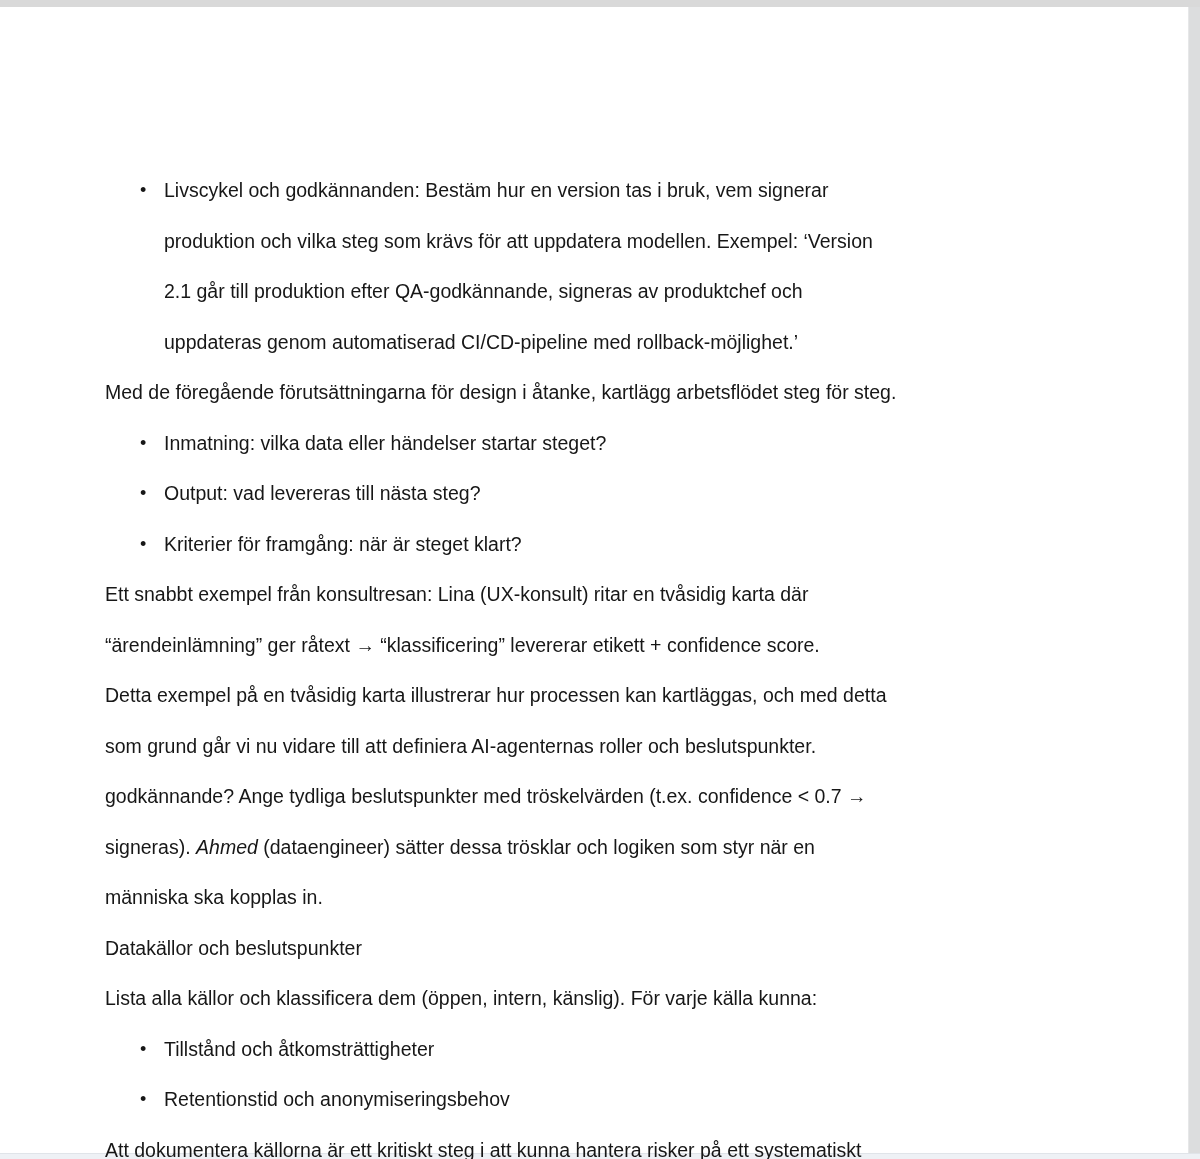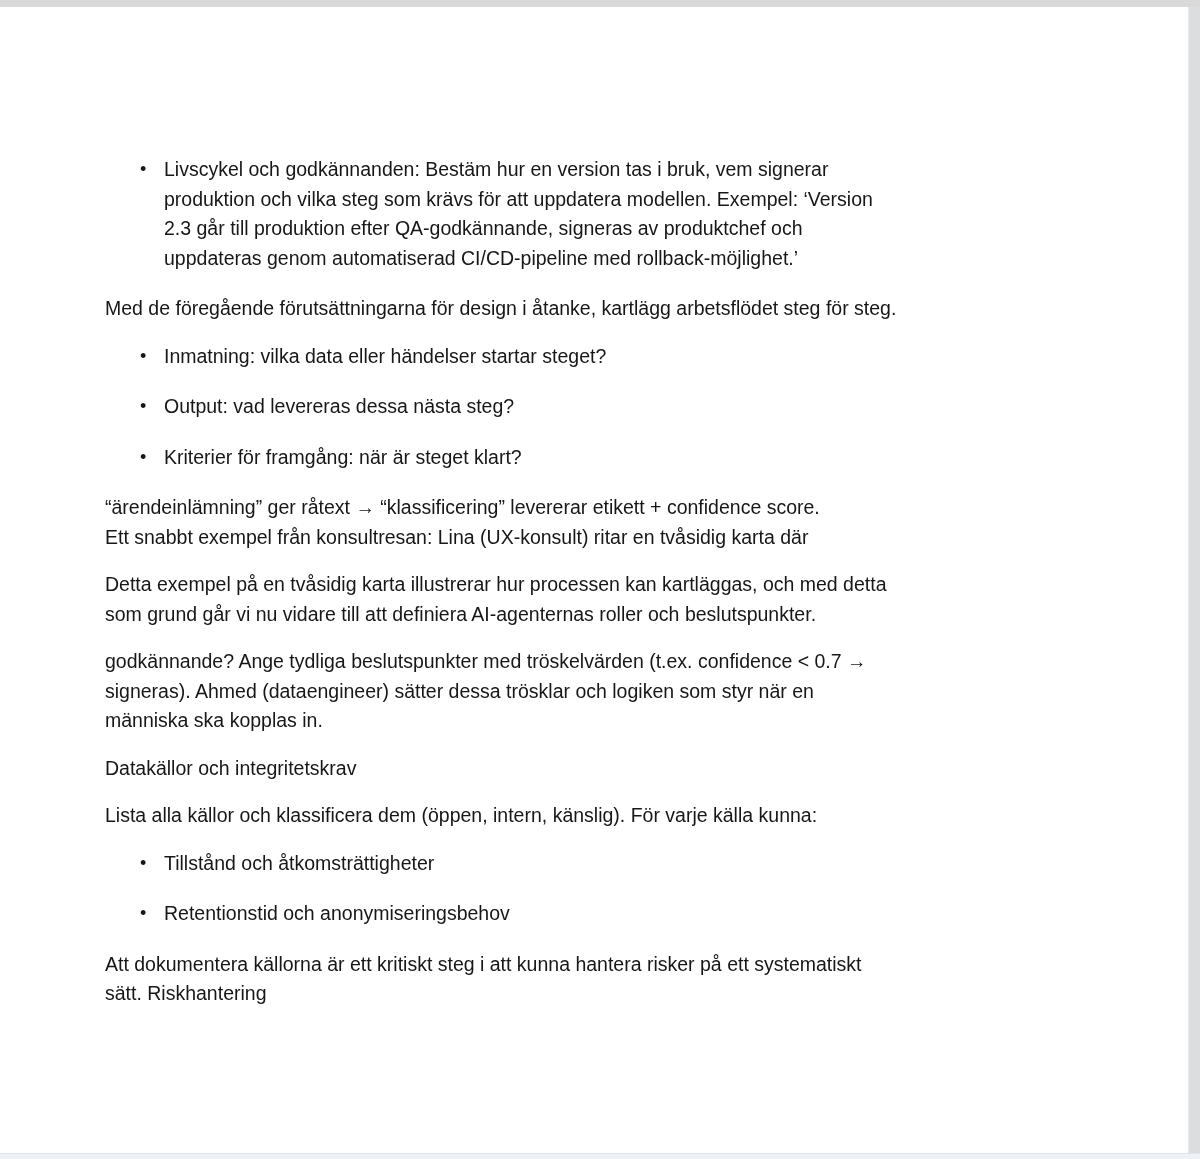--- a/index.html
+++ b/index.html
@@ -33,78 +33,78 @@
     font-size:19.5px;
     line-height:29.5px;
     color:#171717;
   }
   .block.para   { margin-bottom:18px; }
   .block.bullet { margin-bottom:21px; margin-left:59px; position:relative; }
   .bullet .marker {
     position:absolute; left:-24px; top:0;
     font-size:18px;
   }
-  .line { white-space:pre; }
-  .it { }
+  .line { white-space:pre;margin-top:21px; }
+  .it { font-style:italic; }
 </style>
 </head>
 <body>
 
 <div class="top-bar"></div>
 <div class="scrollbar-track"></div>
 <div class="bottom-strip"></div>
 
 <div class="doc">
 
   <div class="block bullet">
     <span class="marker">•</span>
     <div class="line">Livscykel och godkännanden: Bestäm hur en version tas i bruk, vem signerar</div>
     <div class="line">produktion och vilka steg som krävs för att uppdatera modellen. Exempel: ‘Version</div>
-    <div class="line">2.3 går till produktion efter QA-godkännande, signeras av produktchef och</div>
+    <div class="line">2.1 går till produktion efter QA-godkännande, signeras av produktchef och</div>
     <div class="line">uppdateras genom automatiserad CI/CD-pipeline med rollback-möjlighet.’</div>
   </div>
 
   <div class="block para">
     <div class="line">Med de föregående förutsättningarna för design i åtanke, kartlägg arbetsflödet steg för steg.</div>
   </div>
 
 
   <div class="block bullet">
     <span class="marker">•</span>
     <div class="line">Inmatning: vilka data eller händelser startar steget?</div>
   </div>
 
   <div class="block bullet">
     <span class="marker">•</span>
-    <div class="line">Output: vad levereras dessa nästa steg?</div>
+    <div class="line">Output: vad levereras till nästa steg?</div>
   </div>
 
   <div class="block bullet">
     <span class="marker">•</span>
     <div class="line">Kriterier för framgång: när är steget klart?</div>
   </div>
 
   <div class="block para">
+    <div class="line">Ett snabbt exempel från konsultresan: Lina (UX-konsult) ritar en tvåsidig karta där</div>
     <div class="line">“ärendeinlämning” ger råtext → “klassificering” levererar etikett + confidence score.</div>
-    <div class="line">Ett snabbt exempel från konsultresan: Lina (UX-konsult) ritar en tvåsidig karta där</div>
   </div>
 
   <div class="block para">
     <div class="line">Detta exempel på en tvåsidig karta illustrerar hur processen kan kartläggas, och med detta</div>
     <div class="line">som grund går vi nu vidare till att definiera AI-agenternas roller och beslutspunkter.</div>
   </div>
 
   <div class="block para">
     <div class="line">godkännande? Ange tydliga beslutspunkter med tröskelvärden (t.ex. confidence &lt; 0.7 →</div>
     <div class="line"><span>signeras). </span><span class="it">Ahmed</span><span> (dataengineer) sätter dessa trösklar och logiken som styr när en</span></div>
     <div class="line">människa ska kopplas in.</div>
   </div>
 
   <div class="block para">
-    <div class="line">Datakällor och integritetskrav</div>
+    <div class="line">Datakällor och beslutspunkter</div>
   </div>
 
   <div class="block para">
     <div class="line">Lista alla källor och klassificera dem (öppen, intern, känslig). För varje källa kunna:</div>
   </div>
 
   <div class="block bullet">
     <span class="marker">•</span>
     <div class="line">Tillstånd och åtkomsträttigheter</div>
   </div>

